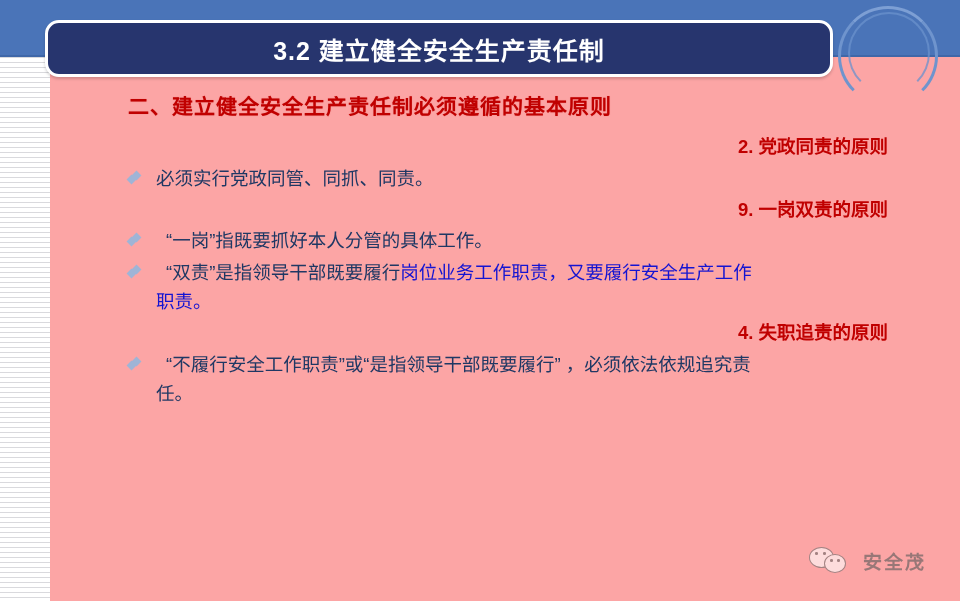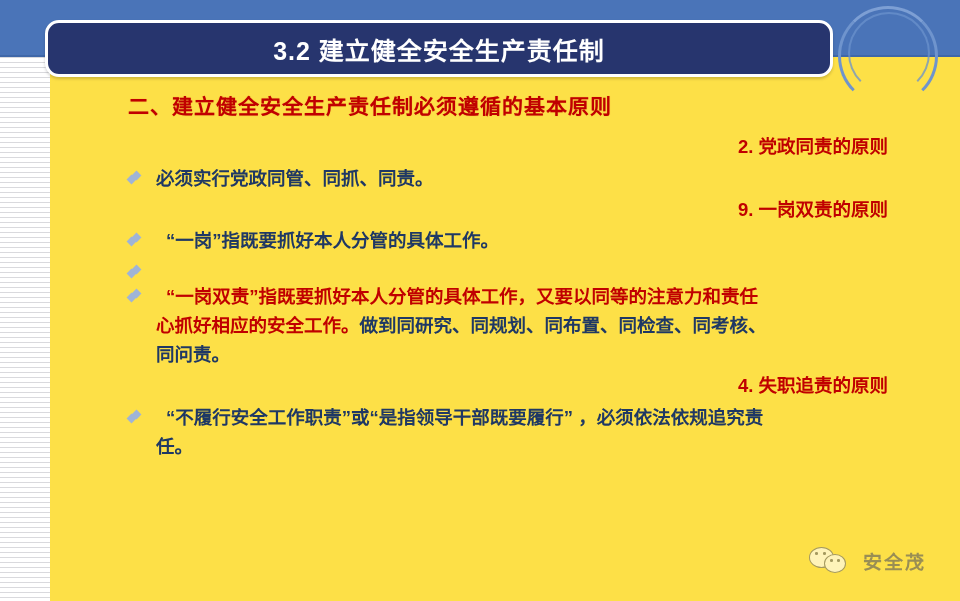--- a/index.html
+++ b/index.html
@@ -8,21 +8,21 @@
     background: #ffffff;
   }
   body {
     font-family: "Liberation Sans", "DejaVu Sans", sans-serif;
   }
 
   #slide {
     position: relative;
     width: 960px;
     height: 601px;
-    background: #fde047;
+    background: #fca5a5;
     overflow: hidden;
   }
 
   
   .left-stripes {
     position: absolute;
     left: 0;
     top: 57px;
     width: 50px;
     height: 544px;
@@ -160,21 +160,21 @@
     width: 7px;
     height: 7px;
     background: #9fb4d6;
     transform: rotate(45deg);
   }
   .bullet-mark::before { left: 0; top: 4px; }
   .bullet-mark::after  { left: 5px; top: 0px; }
 
   .bullet-text {
     font-size: 18.5px;
-    font-weight: bold;
+    font-weight: normal;
     line-height: 1.56;
     color: #1F3864;
     flex: 1 1 auto;
   }
 
   .t-navy { color: #1F3864; }
   .t-blue { color: #1414d2; }
   .t-red  { color: #C00000; }
 
   .indent-space { display: inline-block; width: 10px; }
@@ -258,26 +258,23 @@
     <div>
       <div class="sub-heading">9. 一岗双责的原则</div>
 
       <div class="bullet-row">
         <span class="bullet-mark"></span>
         <span class="bullet-text"><span class="indent-space"></span><span class="t-navy">“一岗”指既要抓好本人分管的具体工作。</span></span>
       </div>
 
       <div class="bullet-row">
         <span class="bullet-mark"></span>
-      </div>
-
-      <div class="bullet-row">
-        <span class="bullet-mark"></span>
-        <span class="bullet-text"><span class="indent-space"></span><span class="t-red">“一岗双责”指既要抓好本人分管的具体工作，又要以同等的注意力和责任心抓好相应的安全工作。</span><span class="t-navy">做到同研究、同规划、同布置、同检查、同考核、同问责。</span></span>
-      </div>
+        <span class="bullet-text"><span class="indent-space"></span><span class="t-navy">“双责”是指领导干部既要履行</span><span class="t-blue">岗位业务工作职责，又要履行安全生产工作职责。</span></span>
+      </div>
+
     </div>
 
     <div>
       <div class="sub-heading">4. 失职追责的原则</div>
       <div class="bullet-row">
         <span class="bullet-mark"></span>
         <span class="bullet-text"><span class="indent-space"></span><span class="t-navy">“不履行安全工作职责”或“是指领导干部既要履行” ，必须依法依规追究责任。</span></span>
       </div>
     </div>
 

